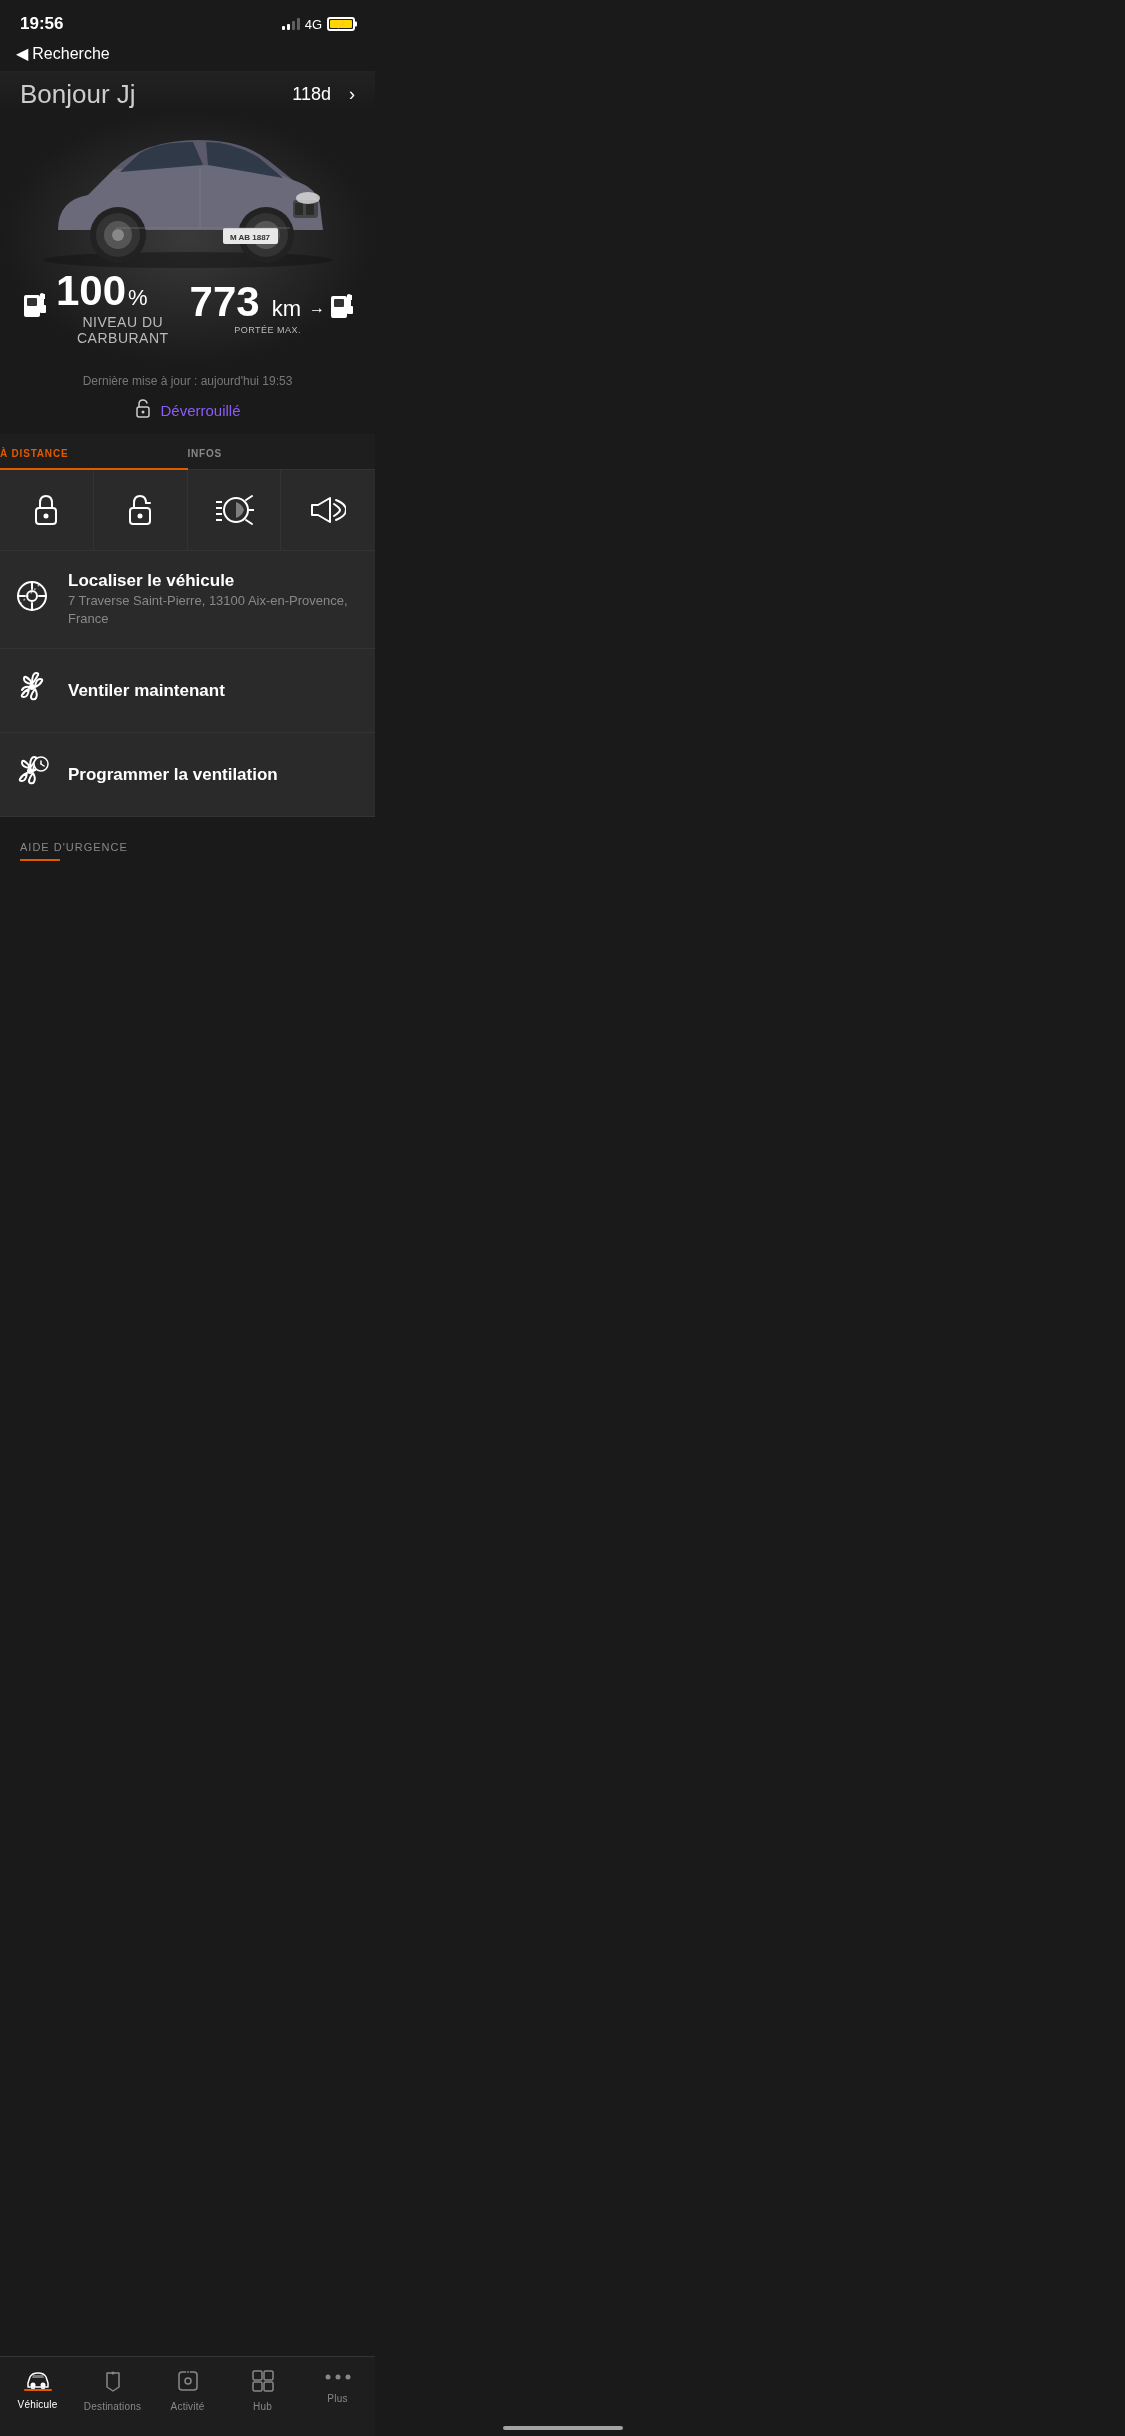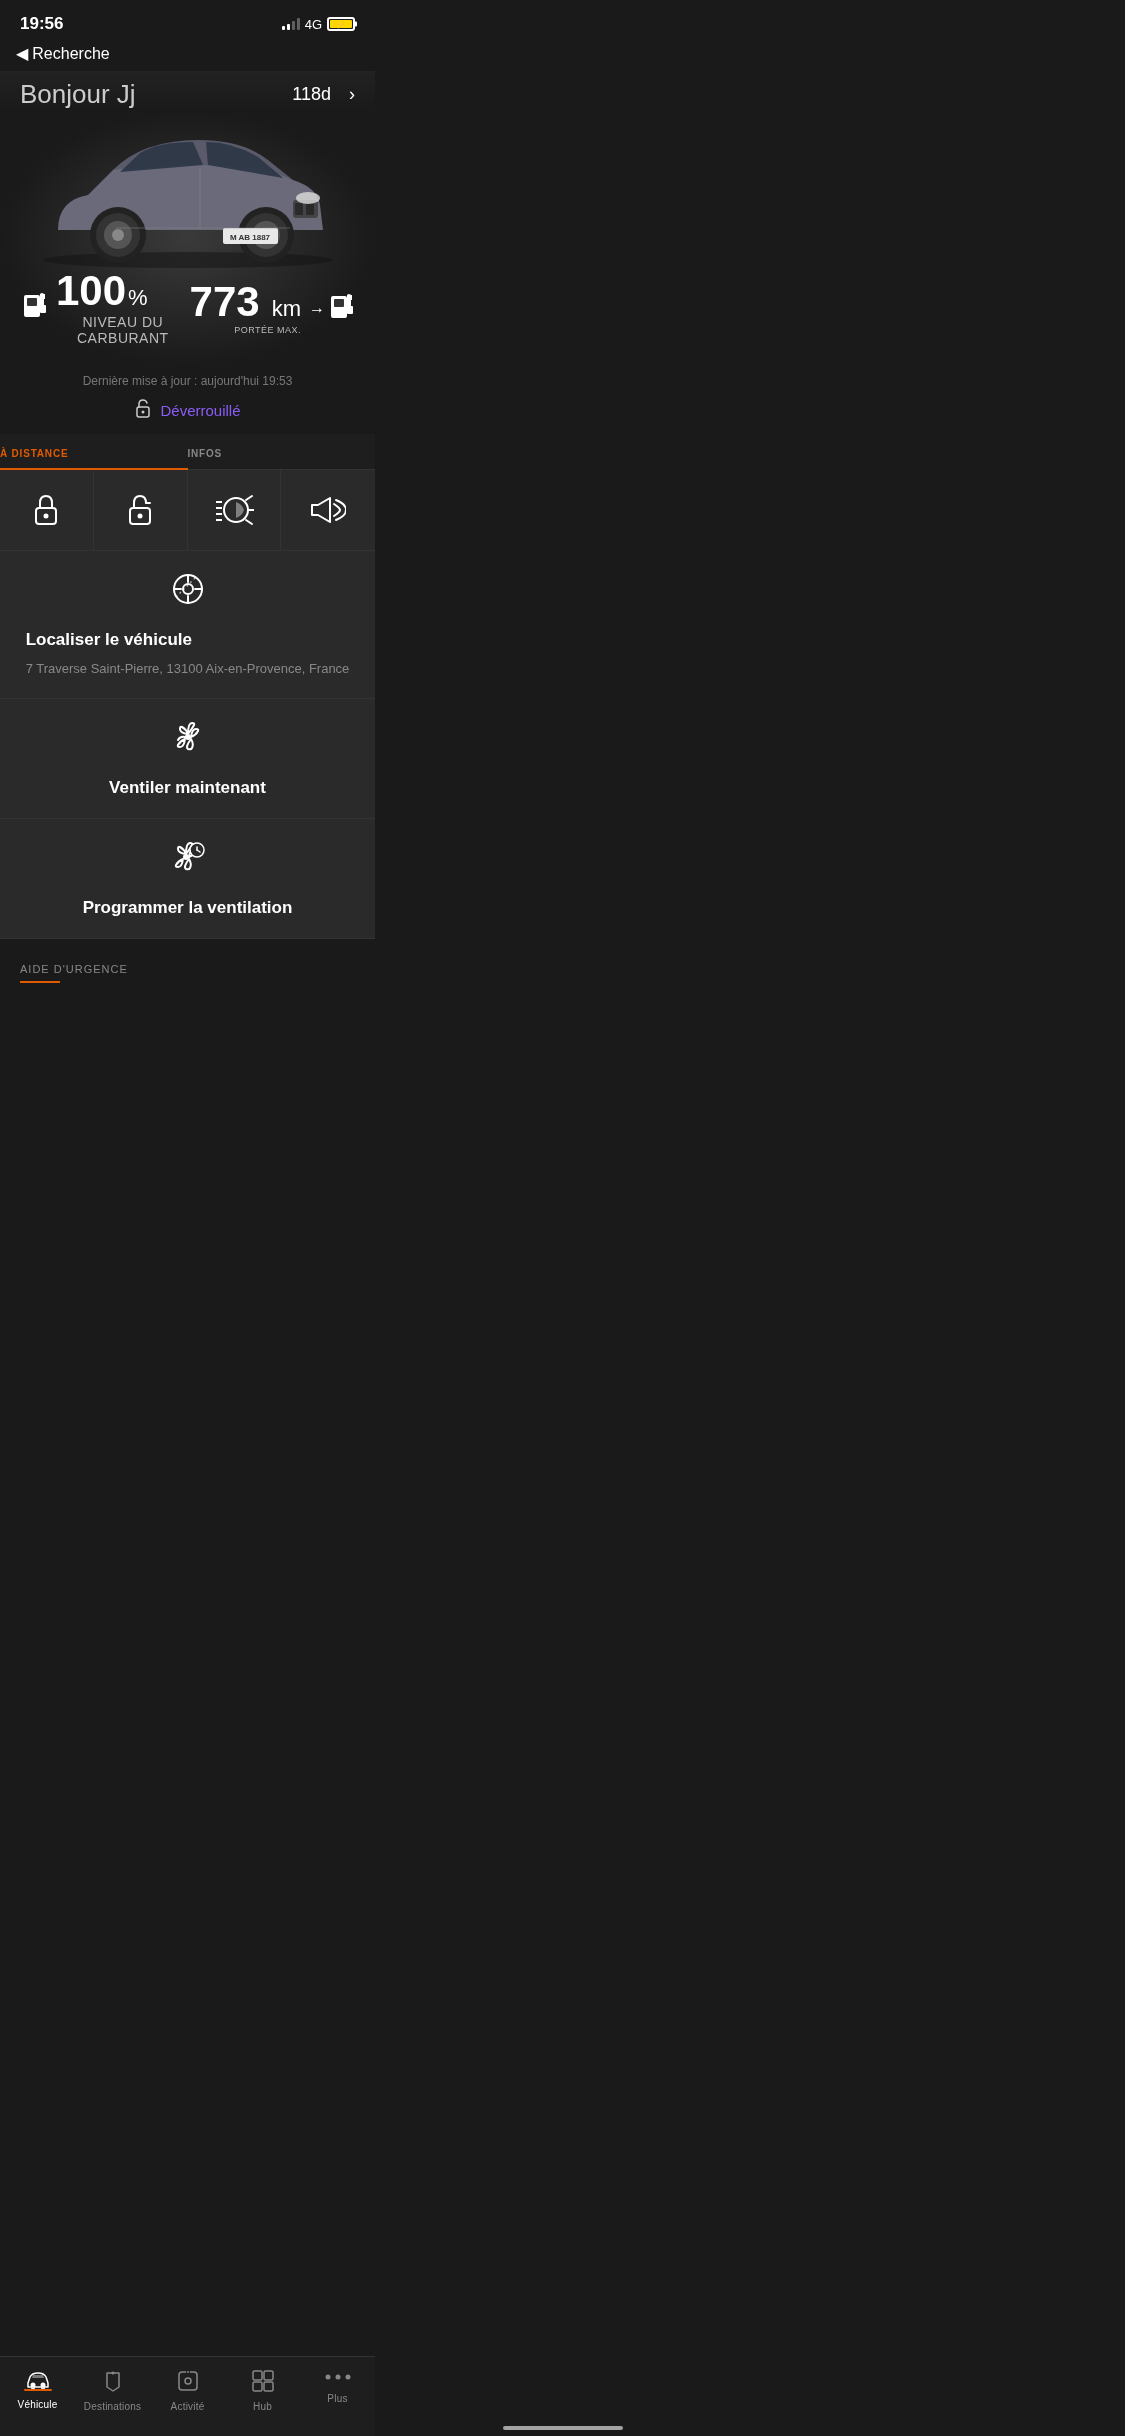--- a/index.html
+++ b/index.html
@@ -289,40 +289,39 @@
     .action-list {
       background: #2a2a2a;
     }
     .action-item {
       display: flex;
       align-items: center;
       padding: 20px 12px;
       border-bottom: 1px solid #333;
       cursor: pointer;
       gap: 16px;
-      flex-direction: column;
     }
     .action-item-icon {
       font-size: 28px;
       color: #fff;
       min-width: 40px;
       text-align: center;
     }
     .action-item-content {
       flex: 1;
     }
     .action-item-title {
       font-size: 17px;
       font-weight: 600;
       color: #fff;
     }
     .action-item-subtitle {
       font-size: 13px;
       color: #888;
-      margin-top: 10px;
+      margin-top: 1px;
       line-height: 1.4;
     }
 
     
     .emergency-section {
       padding: 24px 20px 12px;
     }
     .emergency-label {
       font-size: 11px;
       letter-spacing: 1px;

